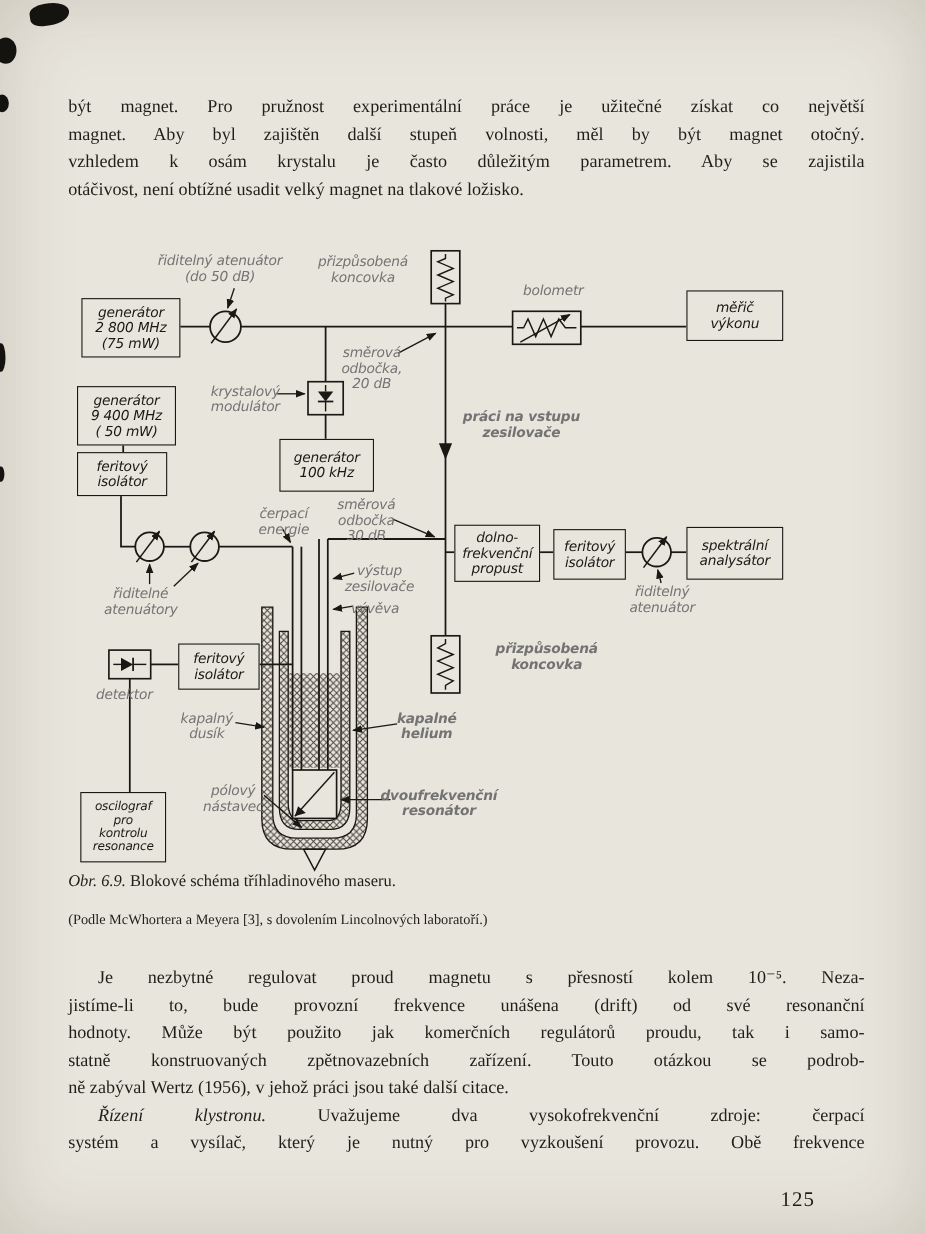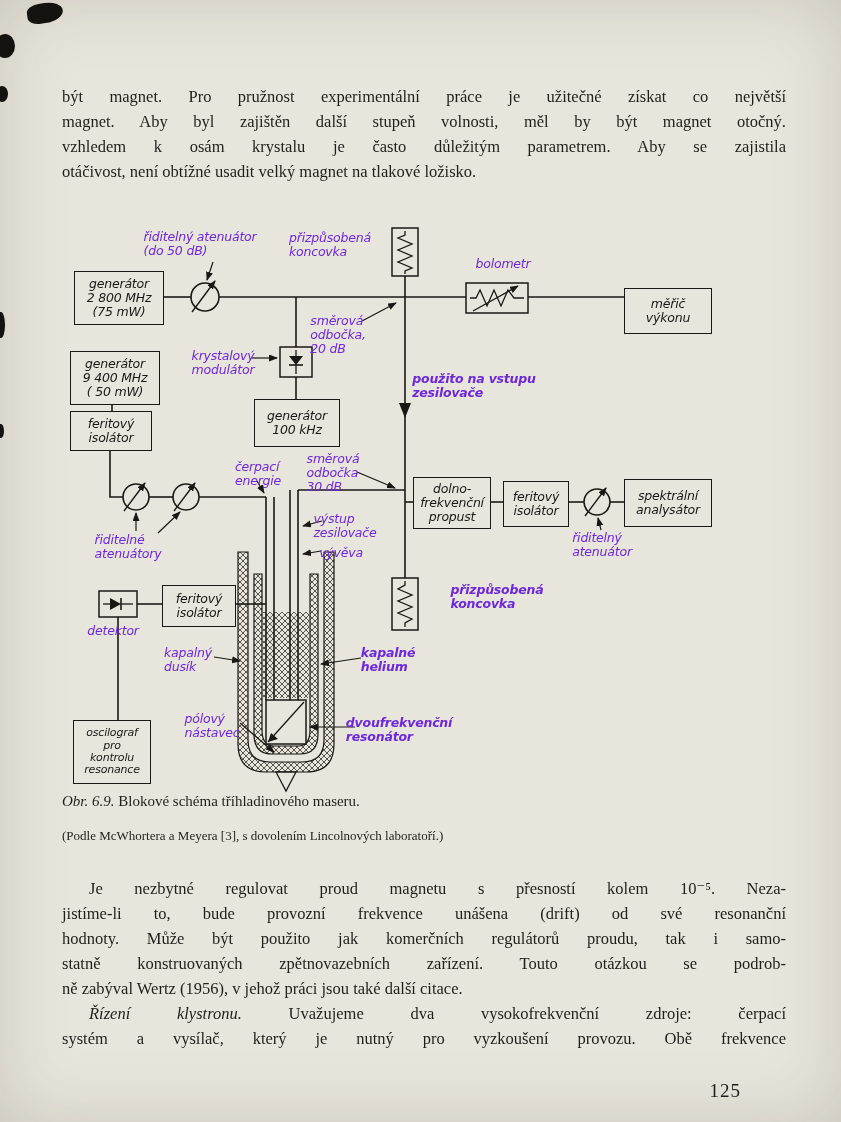--- a/index.html
+++ b/index.html
@@ -19,23 +19,23 @@
   .ital { font-style:italic; }
   
   .dsvg { position:absolute; left:0; top:0; z-index:1; }
   .dbox {
     position:absolute; z-index:2; border:1.5px solid #1a1814; background:#e8e5dd;
     display:flex; align-items:center; justify-content:center; text-align:center;
     white-space:pre-line; font-family:"DejaVu Sans",sans-serif; font-style:italic;
     font-size:12.5px; line-height:1.13; letter-spacing:-0.2px; color:#1a1814;
   }
   .dlabel {
-    position:absolute; z-index:2; transform:translateX(-50%); text-align:left;
+    position:absolute; z-index:2; transform:translateX(-50%); text-align:center;
     white-space:pre-line; font-family:"DejaVu Sans",sans-serif; font-style:italic;
-    font-size:12.5px; line-height:1.13; letter-spacing:-0.2px; color:#6d28d9;
+    font-size:12.5px; line-height:1.13; letter-spacing:-0.2px; color:#737373;
   }
   .bold { font-weight:bold; }
   .small { font-size:11px;text-align:center; }
   
   .caption { position:absolute; left:62px; top:793px; width:724px; text-align:left; z-index:2; }
   .cap1 { font-size:15px; }
   .cap2 { font-size:13px; margin-top:18px; }
   
   .pagenum { position:absolute; top:1080px; right:100px; font-size:19px; letter-spacing:1px; }
   
@@ -192,38 +192,38 @@
 isolátor</div>
   <div class="dbox" style="left:254px;top:399px;width:84px;height:46px">generátor
 100 kHz</div>
   <div class="dbox" style="left:413px;top:477px;width:76px;height:50px">dolno-
 frekvenční
 propust</div>
   <div class="dbox" style="left:503px;top:481px;width:64px;height:44px">feritový
 isolátor</div>
   <div class="dbox" style="left:624px;top:479px;width:86px;height:46px">spektrální
 analysátor</div>
-  <div class="dbox" style="left:624px;top:288px;width:86px;height:44px">měřič
+  <div class="dbox" style="left:624px;top:264px;width:86px;height:44px">měřič
 výkonu</div>
   <div class="dbox" style="left:162px;top:585px;width:72px;height:40px">feritový
 isolátor</div>
   <div class="dbox small" style="left:73px;top:720px;width:76px;height:62px">oscilograf
 pro
 kontrolu
 resonance</div>
 
   <div class="dlabel" style="left:200px;top:230px">řiditelný atenuátor
 (do 50 dB)</div>
   <div class="dlabel" style="left:330px;top:231px">přizpůsobená
 koncovka</div>
   <div class="dlabel" style="left:503px;top:257px">bolometr</div>
   <div class="dlabel" style="left:338px;top:314px">směrová
 odbočka,
 20 dB</div>
-  <div class="dlabel bold" style="left:474px;top:372px">použito na vstupu
+  <div class="dlabel bold" style="left:474px;top:372px">práci na vstupu
 zesilovače</div>
   <div class="dlabel" style="left:223px;top:349px">krystalový
 modulátor</div>
   <div class="dlabel" style="left:258px;top:460px">čerpací
 energie</div>
   <div class="dlabel" style="left:333px;top:452px">směrová
 odbočka
 30 dB</div>
   <div class="dlabel" style="left:345px;top:512px">výstup
 zesilovače</div>

